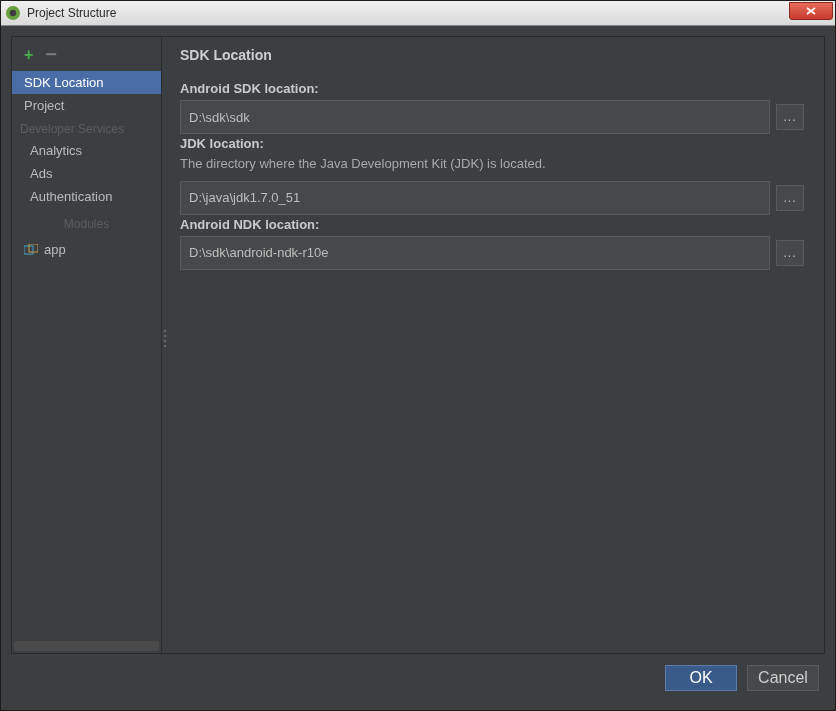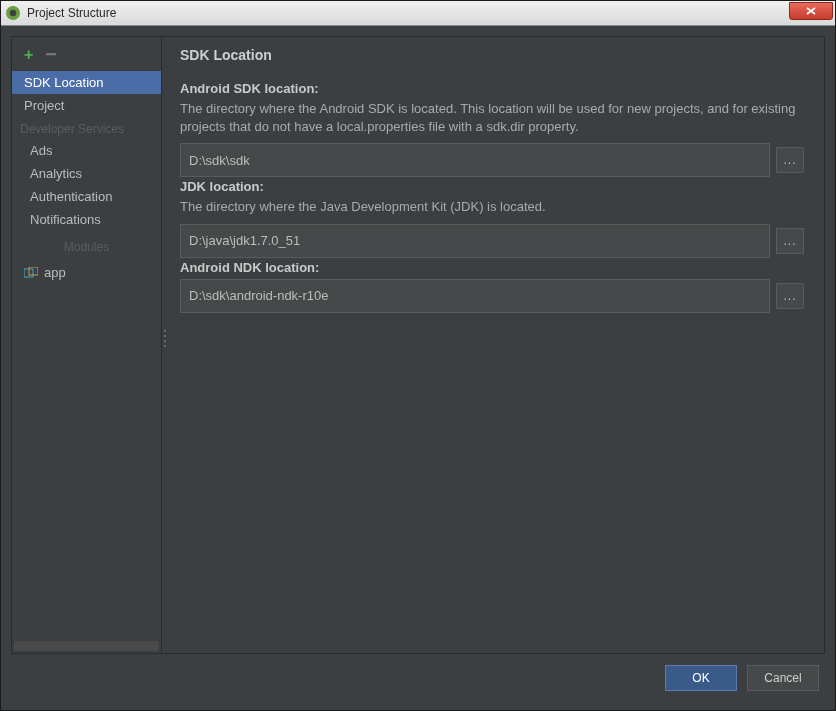--- a/index.html
+++ b/index.html
@@ -153,21 +153,21 @@
 .footer {
   height: 48px;
   display: flex; justify-content: flex-end; align-items: center;
   gap: 10px; padding: 0 6px;
 }
 .btn {
   min-width: 72px; height: 26px;
   background: #45494a;
   border: 1px solid #5a5a5a;
   color: #cfcfcf;
-  font-size: 12px;
+  font-size: 16px;
   display: flex; align-items: center; justify-content: center;
 }
 .btn.primary {
   background: #3a5a8a;
   border: 1px solid #5a7ab0;
   color: #fff;
 }
 </style>
 </head>
 <body>
@@ -198,24 +198,23 @@
           <span class="plus">+</span>
           <span class="minus">−</span>
         </div>
         <div class="sidebar-list">
           <div class="sb-item selected">SDK Location</div>
           <div class="sb-item">Project</div>
 
           <div class="sb-header">
             <span>Developer Services</span>
           </div>
+          <div class="sb-item indent">Analytics</div>
           <div class="sb-item indent">Ads</div>
-          <div class="sb-item indent">Analytics</div>
           <div class="sb-item indent">Authentication</div>
-          <div class="sb-item indent">Notifications</div>
 
           <div class="sb-header center">
             <span class="line"></span>
             <span>Modules</span>
             <span class="line"></span>
           </div>
           <div class="sb-app">
             <span class="mod-icon">
               <svg viewBox="0 0 14 12">
                   <rect x="0" y="2" width="9" height="8" fill="none" stroke="#4aa3c7" stroke-width="1"></rect>
@@ -232,21 +231,20 @@
         <div class="grip">
             <span></span>
             <span></span>
             <span></span>
             <span></span>
           </div>
         <h1>SDK Location</h1>
 
         <div class="section">
           <div class="sec-title">Android SDK location:</div>
-          <div class="sec-desc">The directory where the Android SDK is located. This location will be used for new projects, and for existing projects that do not have a local.properties file with a sdk.dir property.</div>
           <div class="field-row">
             <input type="text" value="D:\sdk\sdk" style="">
             <div class="browse-btn">...</div>
           </div>
         </div>
 
         <div class="section">
           <div class="sec-title">JDK location:</div>
           <div class="sec-desc">The directory where the Java Development Kit (JDK) is located.</div>
           <div class="field-row">

